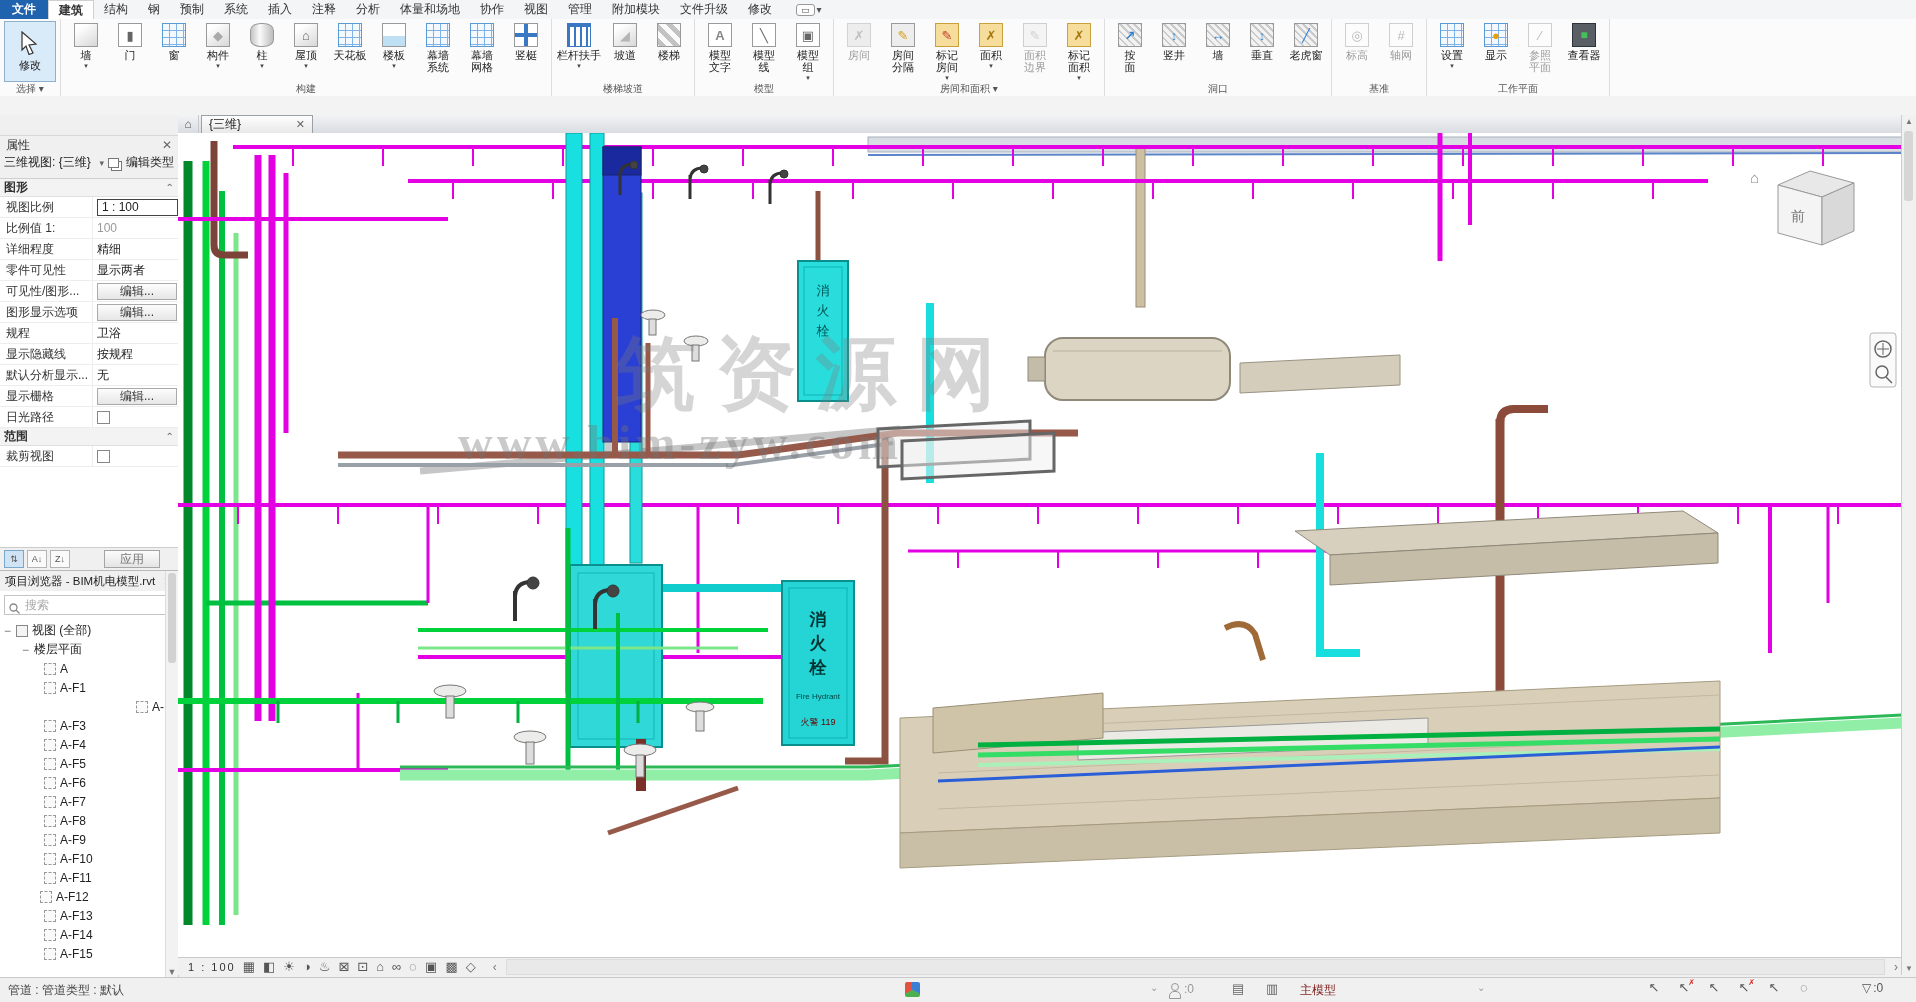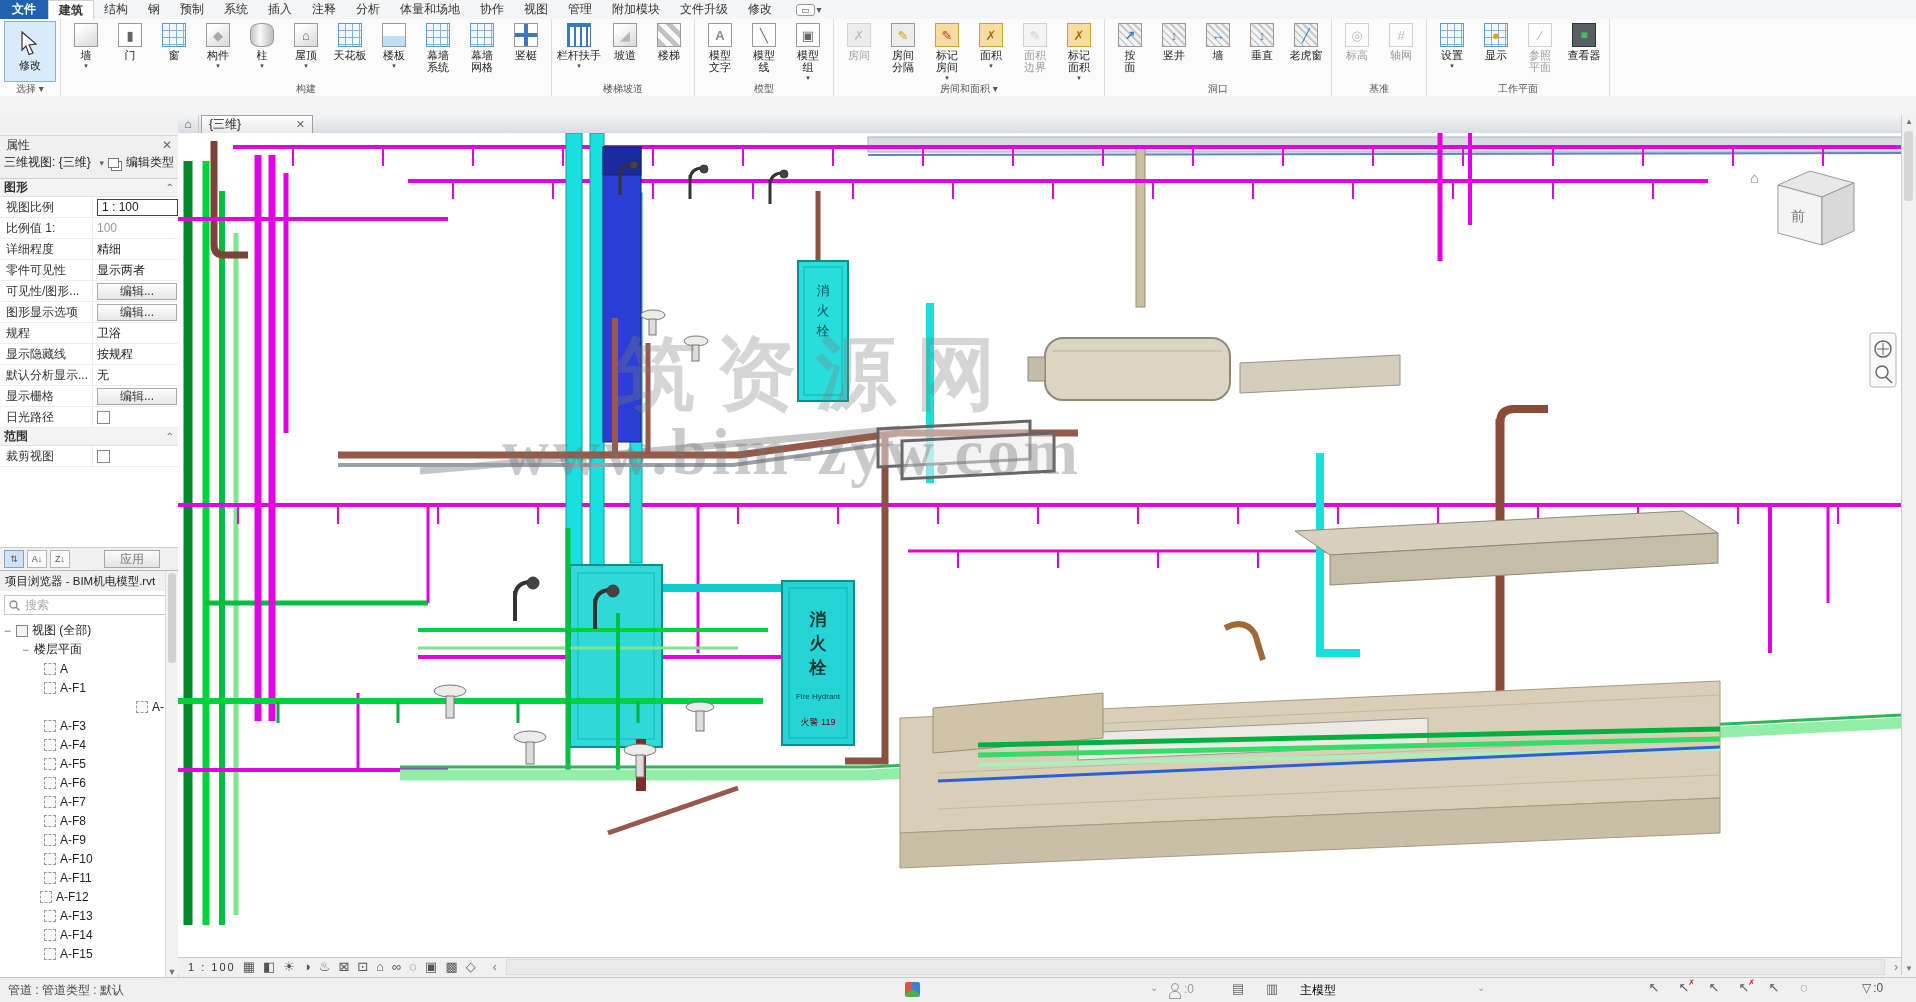--- a/index.html
+++ b/index.html
@@ -69,40 +69,40 @@
   .cb{width:11px;height:11px;border:1px solid #888;background:#fff;display:inline-block;}
   .sortrow{height:22px;background:#f0f0f0;border-top:1px solid #ccc;display:flex;align-items:center;gap:3px;padding:0 4px;}
   .sico{width:18px;height:16px;border:1px solid #b5b5b5;background:#fafafa;font-size:9px;display:flex;align-items:center;justify-content:center;color:#555;}
   .sico.on{background:#cfe3f5;border-color:#7aa7cc;}
   .applybtn{margin-left:auto;width:54px;height:16px;border:1px solid #a5a5a5;background:linear-gradient(#fcfcfc,#e4e4e4);color:#777;text-align:center;line-height:16px;margin-right:14px;}
 
   .browser{position:absolute;left:0;top:570px;width:178px;bottom:24px;background:#fff;border-right:1px solid #c9c9c9;border-top:1px solid #b9b9b9;display:flex;flex-direction:column;}
   .bhead{height:20px;background:#f0f0f0;display:flex;align-items:center;padding:0 5px;font-size:11.5px;color:#222;white-space:nowrap;}
   .bhead .x{margin-left:auto;color:#666;}
   .bsearch{height:24px;display:flex;align-items:center;padding:2px 4px;background:#fff;}
-  .sbox{flex:1;height:18px;border:1px solid #c4c4c4;display:flex;align-items:center;gap:5px;padding:0 4px;color:#aaa;}
+  .sbox{flex:1;height:18px;border:1px solid #c4c4c4;display:flex;align-items:flex-end;gap:5px;padding:0 4px;color:#aaa;}
   .btree{flex:1;position:relative;overflow:hidden;padding-top:2px;}
   .titem{height:19px;display:flex;align-items:center;gap:4px;color:#222;white-space:nowrap;}
   .exp{color:#777;width:8px;}
   .tico{width:12px;height:12px;box-sizing:border-box;display:inline-block;}
   .tico.solid{border:1px solid #888;background:#f4f4f4;}
   .tico.dashed{border:1px dashed #999;background:#fafafa;}
   .bscroll{position:absolute;right:0;top:0;bottom:0;width:12px;background:#f2f2f2;border-left:1px solid #ddd;}
   .bscroll .dn{position:absolute;bottom:1px;left:0;right:0;text-align:center;color:#777;font-size:9px;}
   .bscroll .thumb{position:absolute;top:2px;left:2px;width:8px;height:90px;background:#d2d2d2;border-radius:3px;}
 
   
   .vtabs{position:absolute;left:178px;top:115px;width:1724px;height:18px;background:linear-gradient(#f2f3f5,#d9dce1);border-bottom:1px solid #b9bdc4;display:flex;align-items:stretch;gap:2px;}
   .homebtn{width:20px;display:flex;align-items:center;justify-content:center;color:#555;border-right:1px solid #c5c8cd;}
   .vtab{width:96px;background:linear-gradient(#fefefe,#e8e8e8);border:1px solid #9aa0a8;border-bottom:none;display:flex;align-items:center;padding:0 7px;gap:6px;}
   .vtab .x{margin-left:auto;color:#666;font-size:11px;}
   .canvas{position:absolute;left:178px;top:133px;width:1724px;height:824px;background:#ffffff;overflow:hidden;}
   .canvas svg{position:absolute;left:0;top:0;}
   .wm1{position:absolute;left:438px;top:188px;font-size:80px;font-weight:bold;letter-spacing:20px;color:rgba(125,125,125,.32);pointer-events:none;white-space:nowrap;}
-  .wm2{position:absolute;left:280px;top:282px;font-size:65px;font-weight:bold;font-family:"Liberation Serif","DejaVu Serif",serif;color:rgba(115,115,115,.38);pointer-events:none;white-space:nowrap;letter-spacing:4px;margin-left:44px;}
+  .wm2{position:absolute;left:280px;top:282px;font-size:48px;font-weight:bold;font-family:"Liberation Serif","DejaVu Serif",serif;color:rgba(115,115,115,.38);pointer-events:none;white-space:nowrap;letter-spacing:4px;}
 
   .vcb{position:absolute;left:178px;top:957px;width:1724px;height:18px;background:#f0f0f0;border-top:1px solid #c9c9c9;display:flex;align-items:center;gap:7px;padding-left:10px;box-sizing:border-box;}
   .vcbscale{color:#333;font-size:11px;letter-spacing:2px;}
   .vcbi{font-size:13px;color:#555;line-height:16px;}
   .vcb .chev{color:#777;margin-left:10px;}
   .vcb .track{flex:1;height:14px;background:#e9e9e9;border:1px solid #dcdcdc;margin:0 2px;}
   .vscroll{position:absolute;right:0;top:115px;width:14px;height:860px;background:#f1f1f1;border-left:1px solid #ccc;}
   .vscroll .up{position:absolute;top:2px;left:0;right:0;text-align:center;color:#777;font-size:8px;}
   .vscroll .dn{position:absolute;bottom:2px;left:0;right:0;text-align:center;color:#777;font-size:8px;}
   .vscroll .thumb{position:absolute;top:16px;left:2px;width:9px;height:70px;background:#d6d6d6;border-radius:3px;}
@@ -110,21 +110,21 @@
   
   .statusbar{position:absolute;left:0;bottom:0;right:0;height:24px;background:#f0f0f0;border-top:1px solid #c9c9c9;}
   .sbleft{position:absolute;left:8px;top:4px;color:#444;}
   .wsicon{position:absolute;left:905px;top:4px;width:15px;height:15px;border-radius:2px;background:conic-gradient(#3a7fd5 0 120deg,#4caf50 0 240deg,#e2533f 0 360deg);}
   .sbchev{position:absolute;top:4px;color:#999;font-size:10px;}
   .person{position:absolute;left:1168px;top:5px;width:12px;height:14px;}
   .person:before{content:"";position:absolute;left:3px;top:0;width:6px;height:6px;border:1px solid #999;border-radius:50%;}
   .person:after{content:"";position:absolute;left:1px;top:8px;width:10px;height:6px;border:1px solid #999;border-radius:5px 5px 0 0;}
   .sbnum{position:absolute;top:4px;color:#999;}
   .sbico{position:absolute;top:3px;font-size:13px;color:#666;}
-  .mainmodel{position:absolute;left:1300px;top:4px;color:#000000;}
+  .mainmodel{position:absolute;left:1300px;top:4px;color:#7f1d1d;}
   .selicons{position:absolute;left:1645px;top:2px;display:flex;gap:12px;align-items:center;}
   .sbi{position:relative;font-size:13px;color:#555;width:18px;text-align:center;}
   .sbi .mark{position:absolute;right:-2px;top:-2px;font-size:8px;color:#d22;font-style:normal;}
   .filterwrap{position:absolute;left:1862px;top:3px;color:#555;display:flex;align-items:center;gap:2px;}
 </style>
 </head>
 <body>
 
 <div class="app">
 

